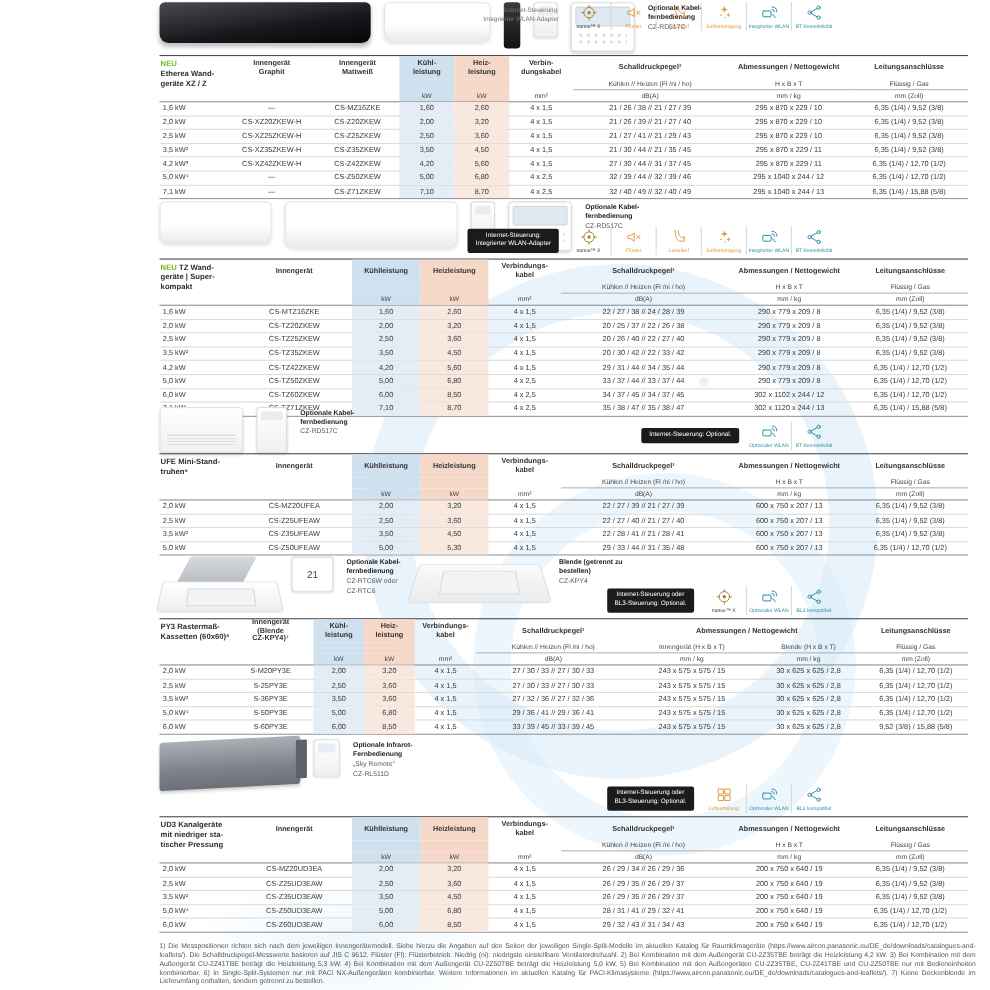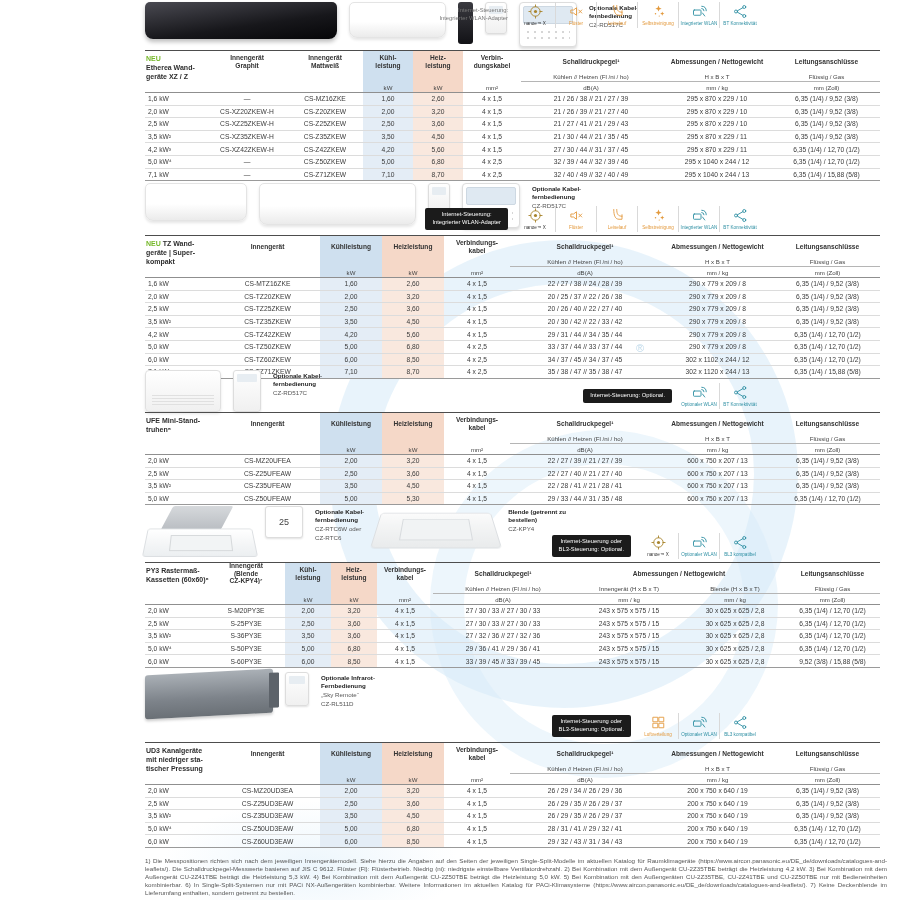--- a/index.html
+++ b/index.html
@@ -587,21 +587,21 @@
     </div>
   <div class="sec" id="sec3" style="top:506px">
       <div class="intro" style="height: 56px;">
         <div class="prod p-cassette" style="width: 108px; height: 52px;">
           <div class="cas-top"></div>
           <div class="cas-face">
             <div class="cas-vent"></div>
           </div>
         </div>
         <div class="prod p-remote-temp" style="width: 36px; height: 30px;">
-          <div class="rt-disp">25</div>
+          <div class="rt-disp">21</div>
         </div>
         <div class="caption">
           <div class="cap-b">Optionale Kabel-</div>
           <div class="cap-b">fernbedienung</div>
           <div class="cap-l">CZ-RTC6W oder</div>
           <div class="cap-l">CZ-RTC6</div>
         </div>
         <div class="prod p-cassette-flat" style="width: 118px; height: 44px;">
           <div class="casf-inner"></div>
         </div>

